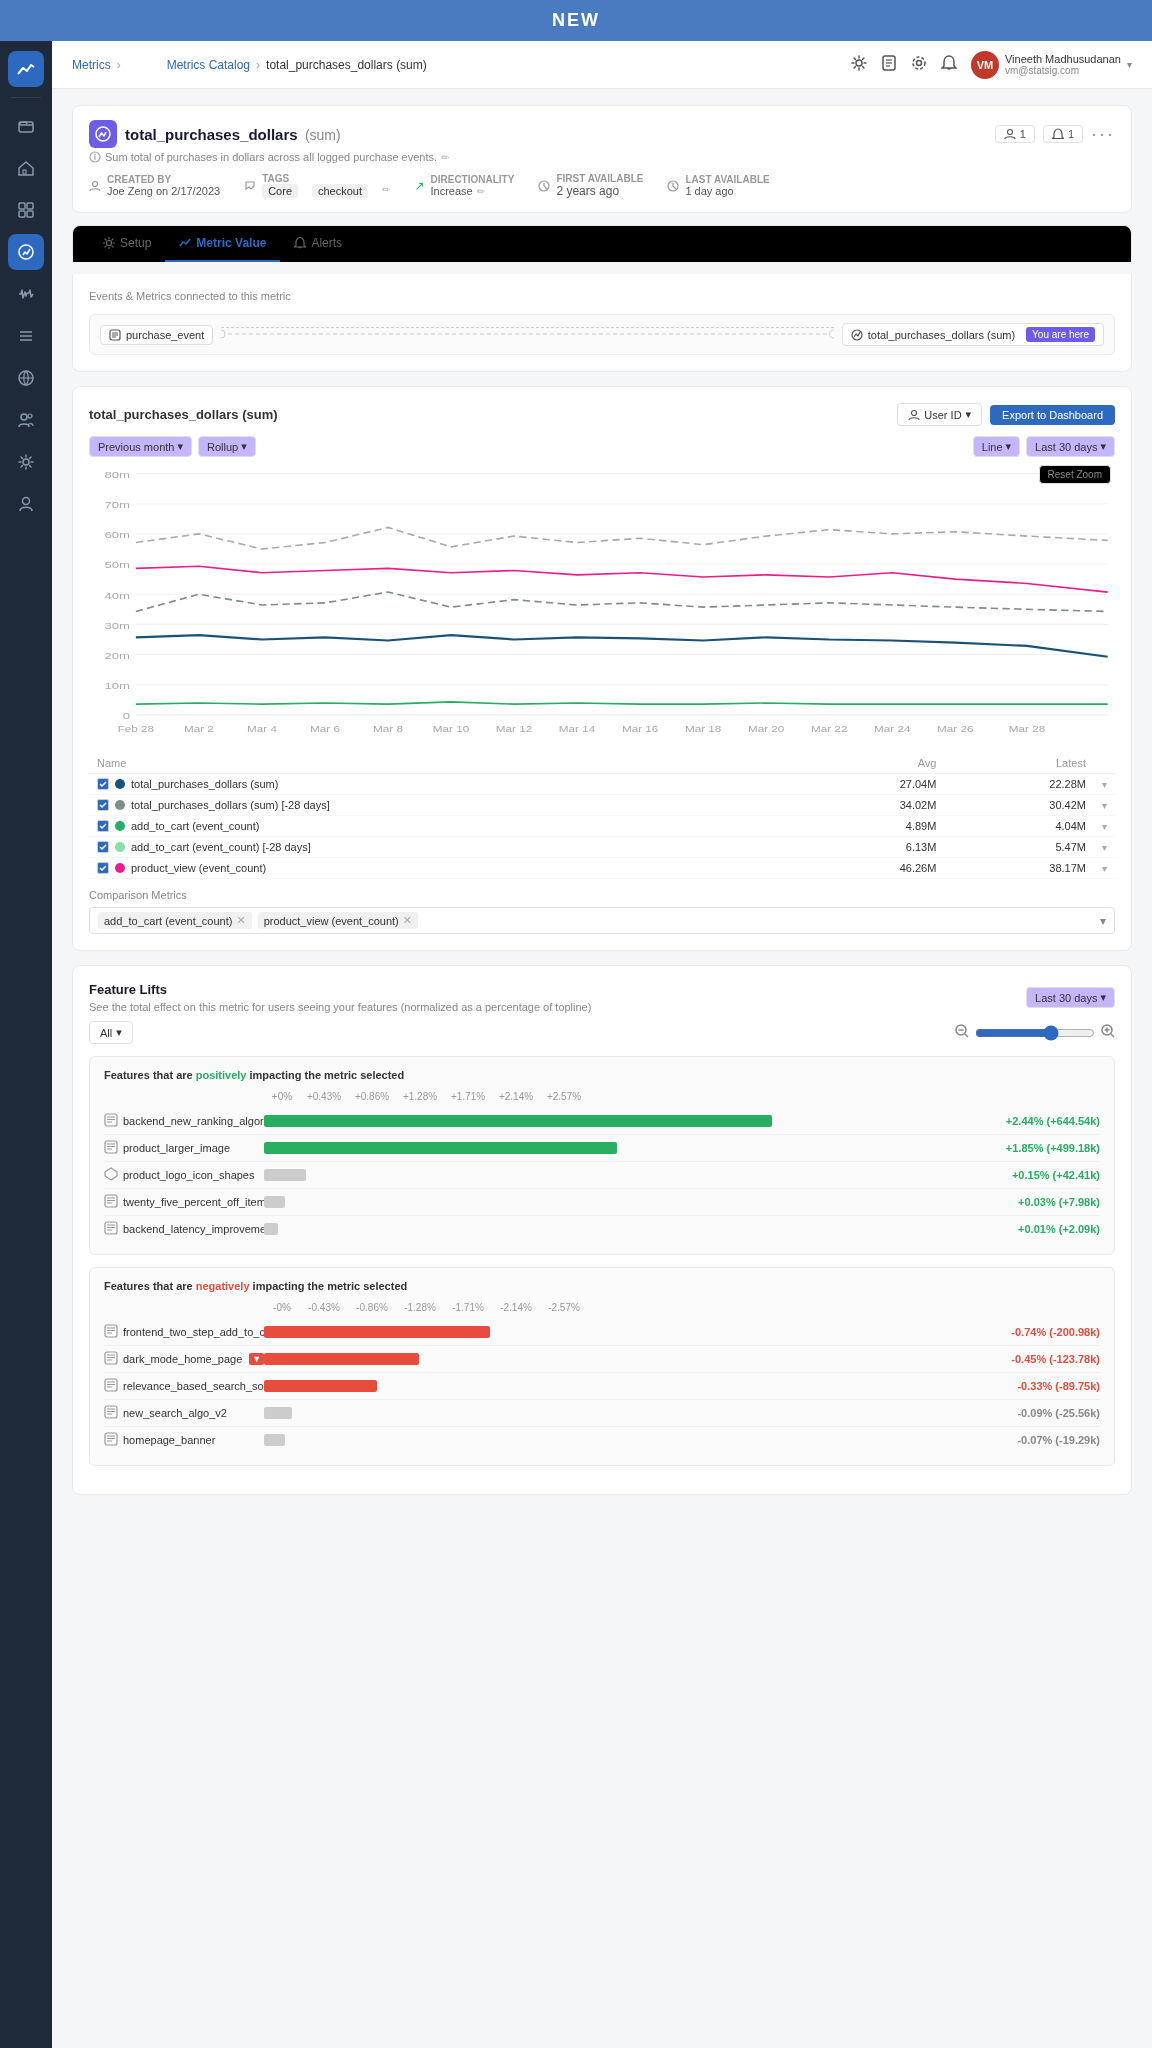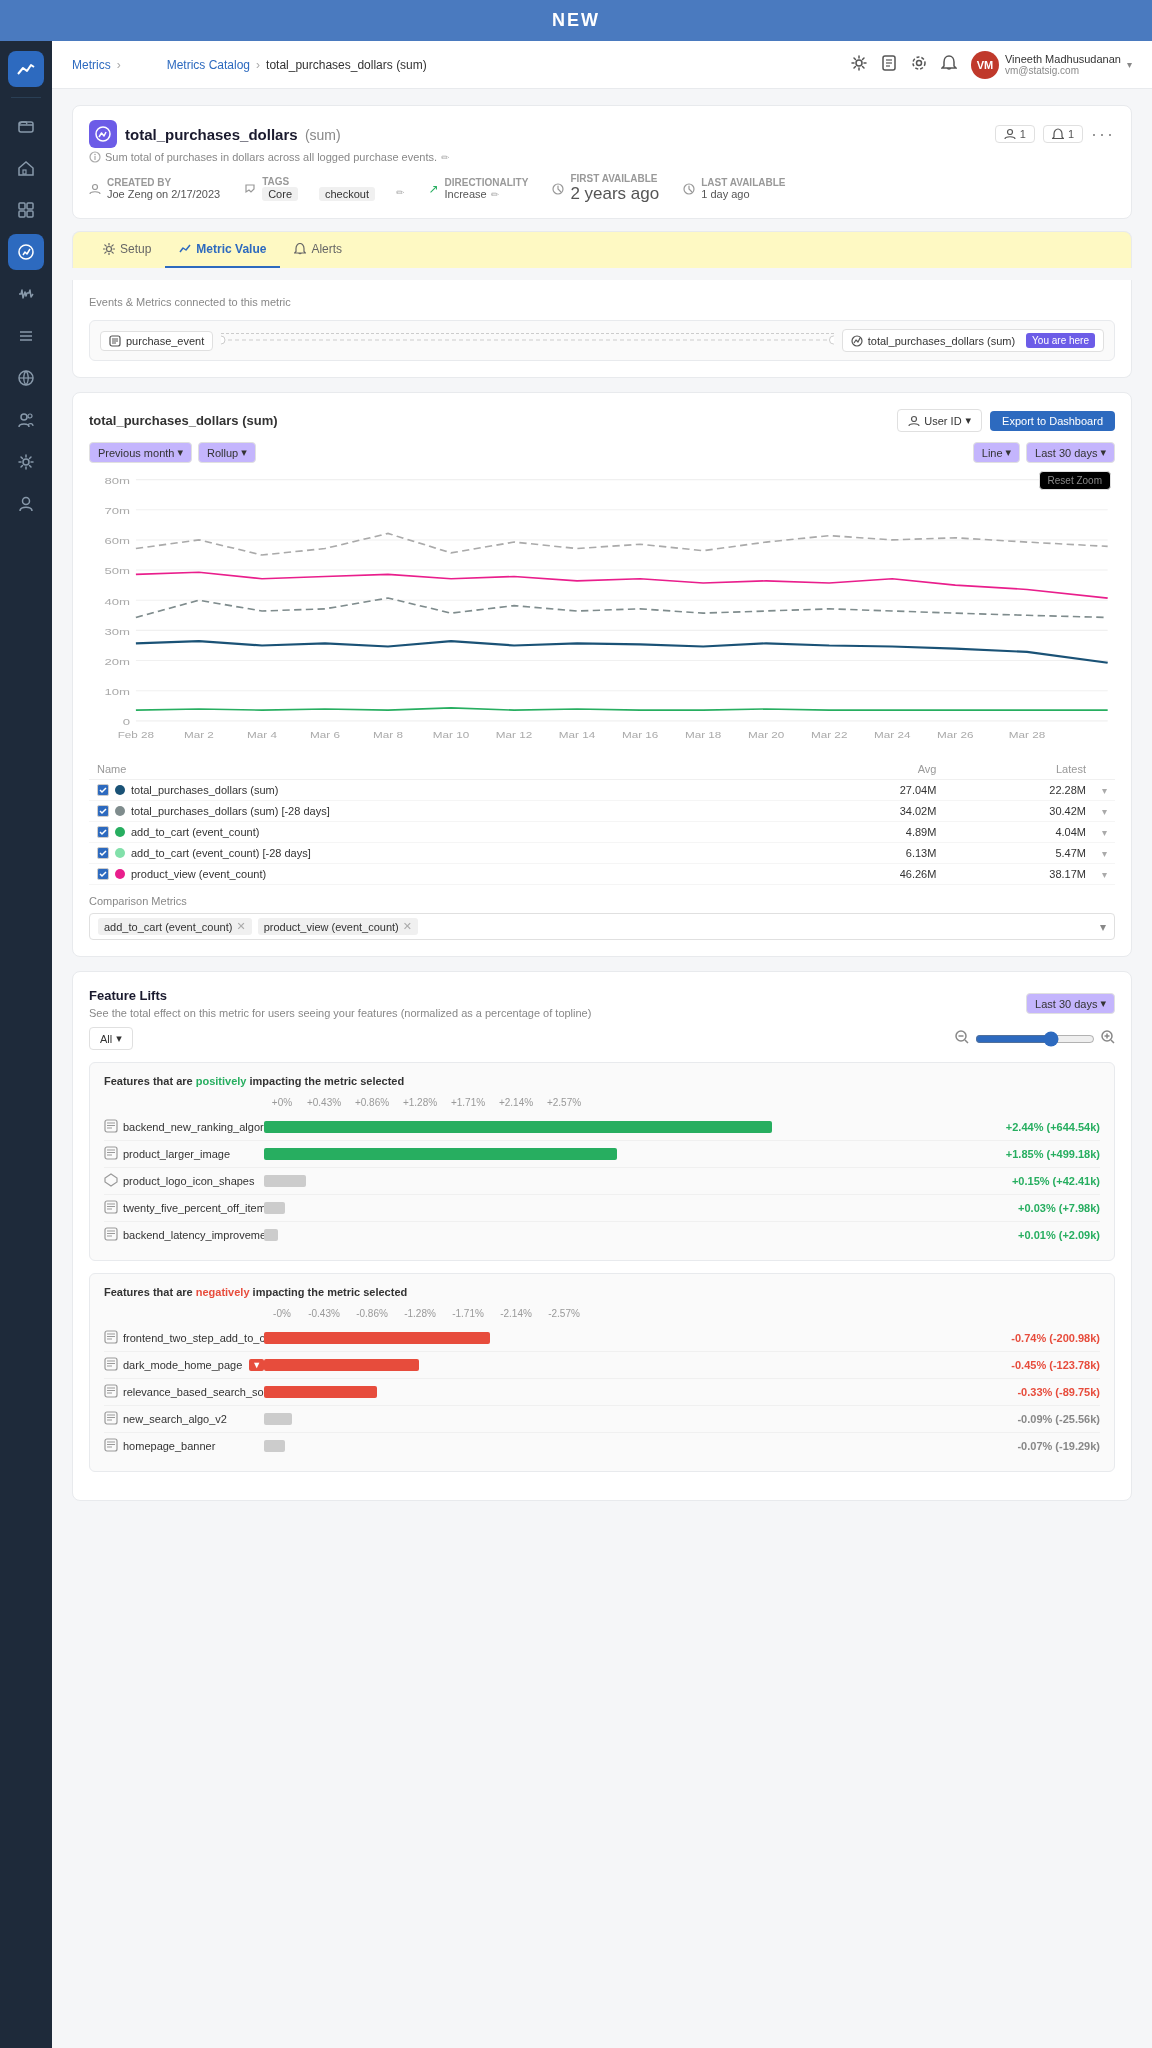--- a/index.html
+++ b/index.html
@@ -95,21 +95,21 @@
     .meta-label { color: #999; font-size: 10px; text-transform: uppercase; font-weight: 600; }
     .meta-tag { background: #f0f0f0; border-radius: 3px; padding: 1px 6px; font-size: 11px; color: #333; }
     .edit-icon { color: #aaa; font-size: 10px; cursor: pointer; }
     .directionality-arrow { color: #27ae60; font-size: 12px; }
 
     
     .tabs {
       display: flex;
       gap: 0;
       border-bottom: 1px solid #e8eaed;
-      background: #fef9c3;
+      background: #000000;
       padding: 0 16px;
       margin-bottom: 12px;
       border-radius: 8px 8px 0 0;
     }
     .tab {
       padding: 10px 14px;
       cursor: pointer;
       font-size: 12px;
       color: #666;
       border-bottom: 2px solid transparent;
@@ -416,21 +416,21 @@
               <div class="meta-label">CREATED BY</div>
               <div style="font-size:11px;">Joe Zeng on 2/17/2023</div>
             </div>
           </div>
           <div class="meta-item">
             <svg width="12" height="12" viewBox="0 0 12 12">
                 <path d="M2 2 L2 9 L5 7 L7 9 L10 6 L10 2Z" fill="none" stroke="#999" stroke-width="1.2"></path>
               </svg>
             <div>
               <div class="meta-label">TAGS</div>
-              <div style="display:flex;gap:21px;">
+              <div style="display:flex;gap:14px;">
                 <span class="meta-tag">Core</span>
                 <span class="meta-tag">checkout</span>
                 <span class="edit-icon">✏</span>
               </div>
             </div>
           </div>
           <div class="meta-item">
             <span class="directionality-arrow">↗</span>
             <div>
               <div class="meta-label">DIRECTIONALITY</div>
@@ -440,21 +440,21 @@
               </div>
             </div>
           </div>
           <div class="meta-item">
             <svg width="12" height="12" viewBox="0 0 12 12">
                 <circle cx="6" cy="6" r="5" fill="none" stroke="#999" stroke-width="1.2"></circle>
                 <path d="M6 3 L6 6 L8.5 8.5" fill="none" stroke="#999" stroke-width="1.2" stroke-linecap="round"></path>
               </svg>
             <div>
               <div class="meta-label">FIRST AVAILABLE</div>
-              <div style="font-size:17px;">2 years ago</div>
+              <div style="font-size:12px;">2 years ago</div>
             </div>
           </div>
           <div class="meta-item">
             <svg width="12" height="12" viewBox="0 0 12 12">
                 <circle cx="6" cy="6" r="5" fill="none" stroke="#999" stroke-width="1.2"></circle>
                 <path d="M6 3 L6 6 L8.5 8.5" fill="none" stroke="#999" stroke-width="1.2" stroke-linecap="round"></path>
               </svg>
             <div>
               <div class="meta-label">LAST AVAILABLE</div>
               <div style="font-size:11px;">1 day ago</div>

